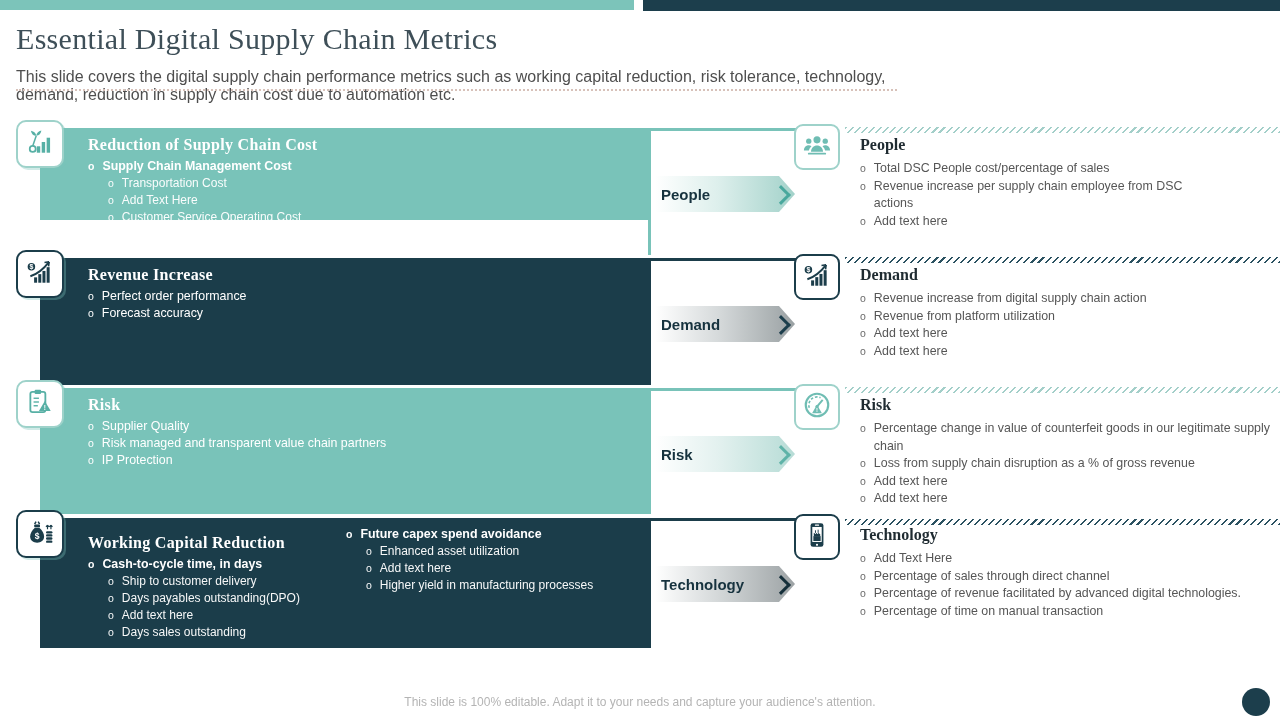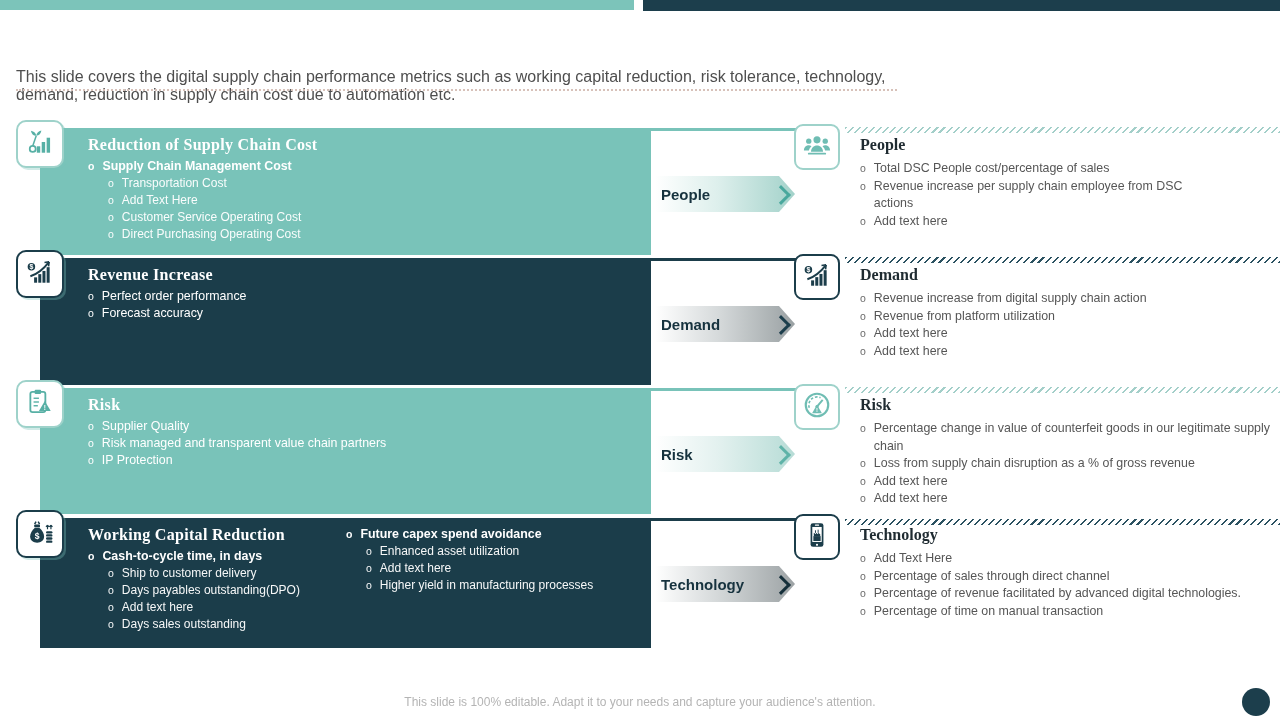--- a/index.html
+++ b/index.html
@@ -15,26 +15,26 @@
   .title{position:absolute;left:16px;top:22px;font-family:"Liberation Serif",serif;
          font-size:30px;color:#3e4f58;letter-spacing:.3px;}
   .subtitle{position:absolute;left:16px;top:68px;width:900px;font-size:16px;color:#4e4e4e;}
   .subrule{position:absolute;left:16px;top:89px;width:881px;border-top:2px dotted #d7c1b9;}
 
   
   .block{position:absolute;left:40px;width:608px;color:#fff;box-sizing:border-box;
          padding:8px 10px 0 48px;}
   .teal-bg{background:#79c3b9;}
   .navy-bg{background:#1b3d4a;}
-  .b1{top:128px;height:127px;}
+  .b1{top:128px;height:92px;}
   .b2{top:258px;height:127px;}
   .b3{top:388px;height:126px;}
   .b4{top:518px;height:130px;}
   .cols{display:flex;}
-  .col1{width:258px;flex:none;}
+  .col1{width:258px;flex:none;margin-top:8px;}
   .col2{flex:1;}
   .panel-heading{font-family:"Liberation Serif",serif;font-weight:bold;font-size:16px;
                  letter-spacing:.3px;margin-bottom:4px;}
 
   
   .bullet{display:flex;gap:8px;line-height:17px;font-size:12.4px;}
   .bullet .marker{font-size:10.5px;line-height:17px;flex:none;}
   .bullet.l2{margin-left:20px;font-size:12px;opacity:.96;}
   .bullet.bold{font-weight:bold;}
   .bullet .btext{flex:1;}
@@ -96,20 +96,21 @@
   .corner-dot{position:absolute;left:1242px;top:688px;width:28px;height:28px;border-radius:50%;background:#1c3e4c;}
 </style>
 </head>
 <body>
 
 <div class="slide">
 
   <div class="topbar teal"></div>
   <div class="topbar navy"></div>
 
+  <div class="title">Essential Digital Supply Chain Metrics</div>
   <div class="subtitle">This slide covers the digital supply chain performance metrics such as working capital reduction, risk tolerance, technology, demand,  reduction in supply chain cost due to automation etc.</div>
   <div class="subrule"></div>
 
   <div class="block b1 teal-bg">
     <div class="panel-heading">Reduction of Supply Chain Cost</div>
     <div class="blist">
         <div class="bullet l1 bold">
           <span class="marker">o</span>
           <span class="btext">Supply Chain Management Cost</span>
         </div>

